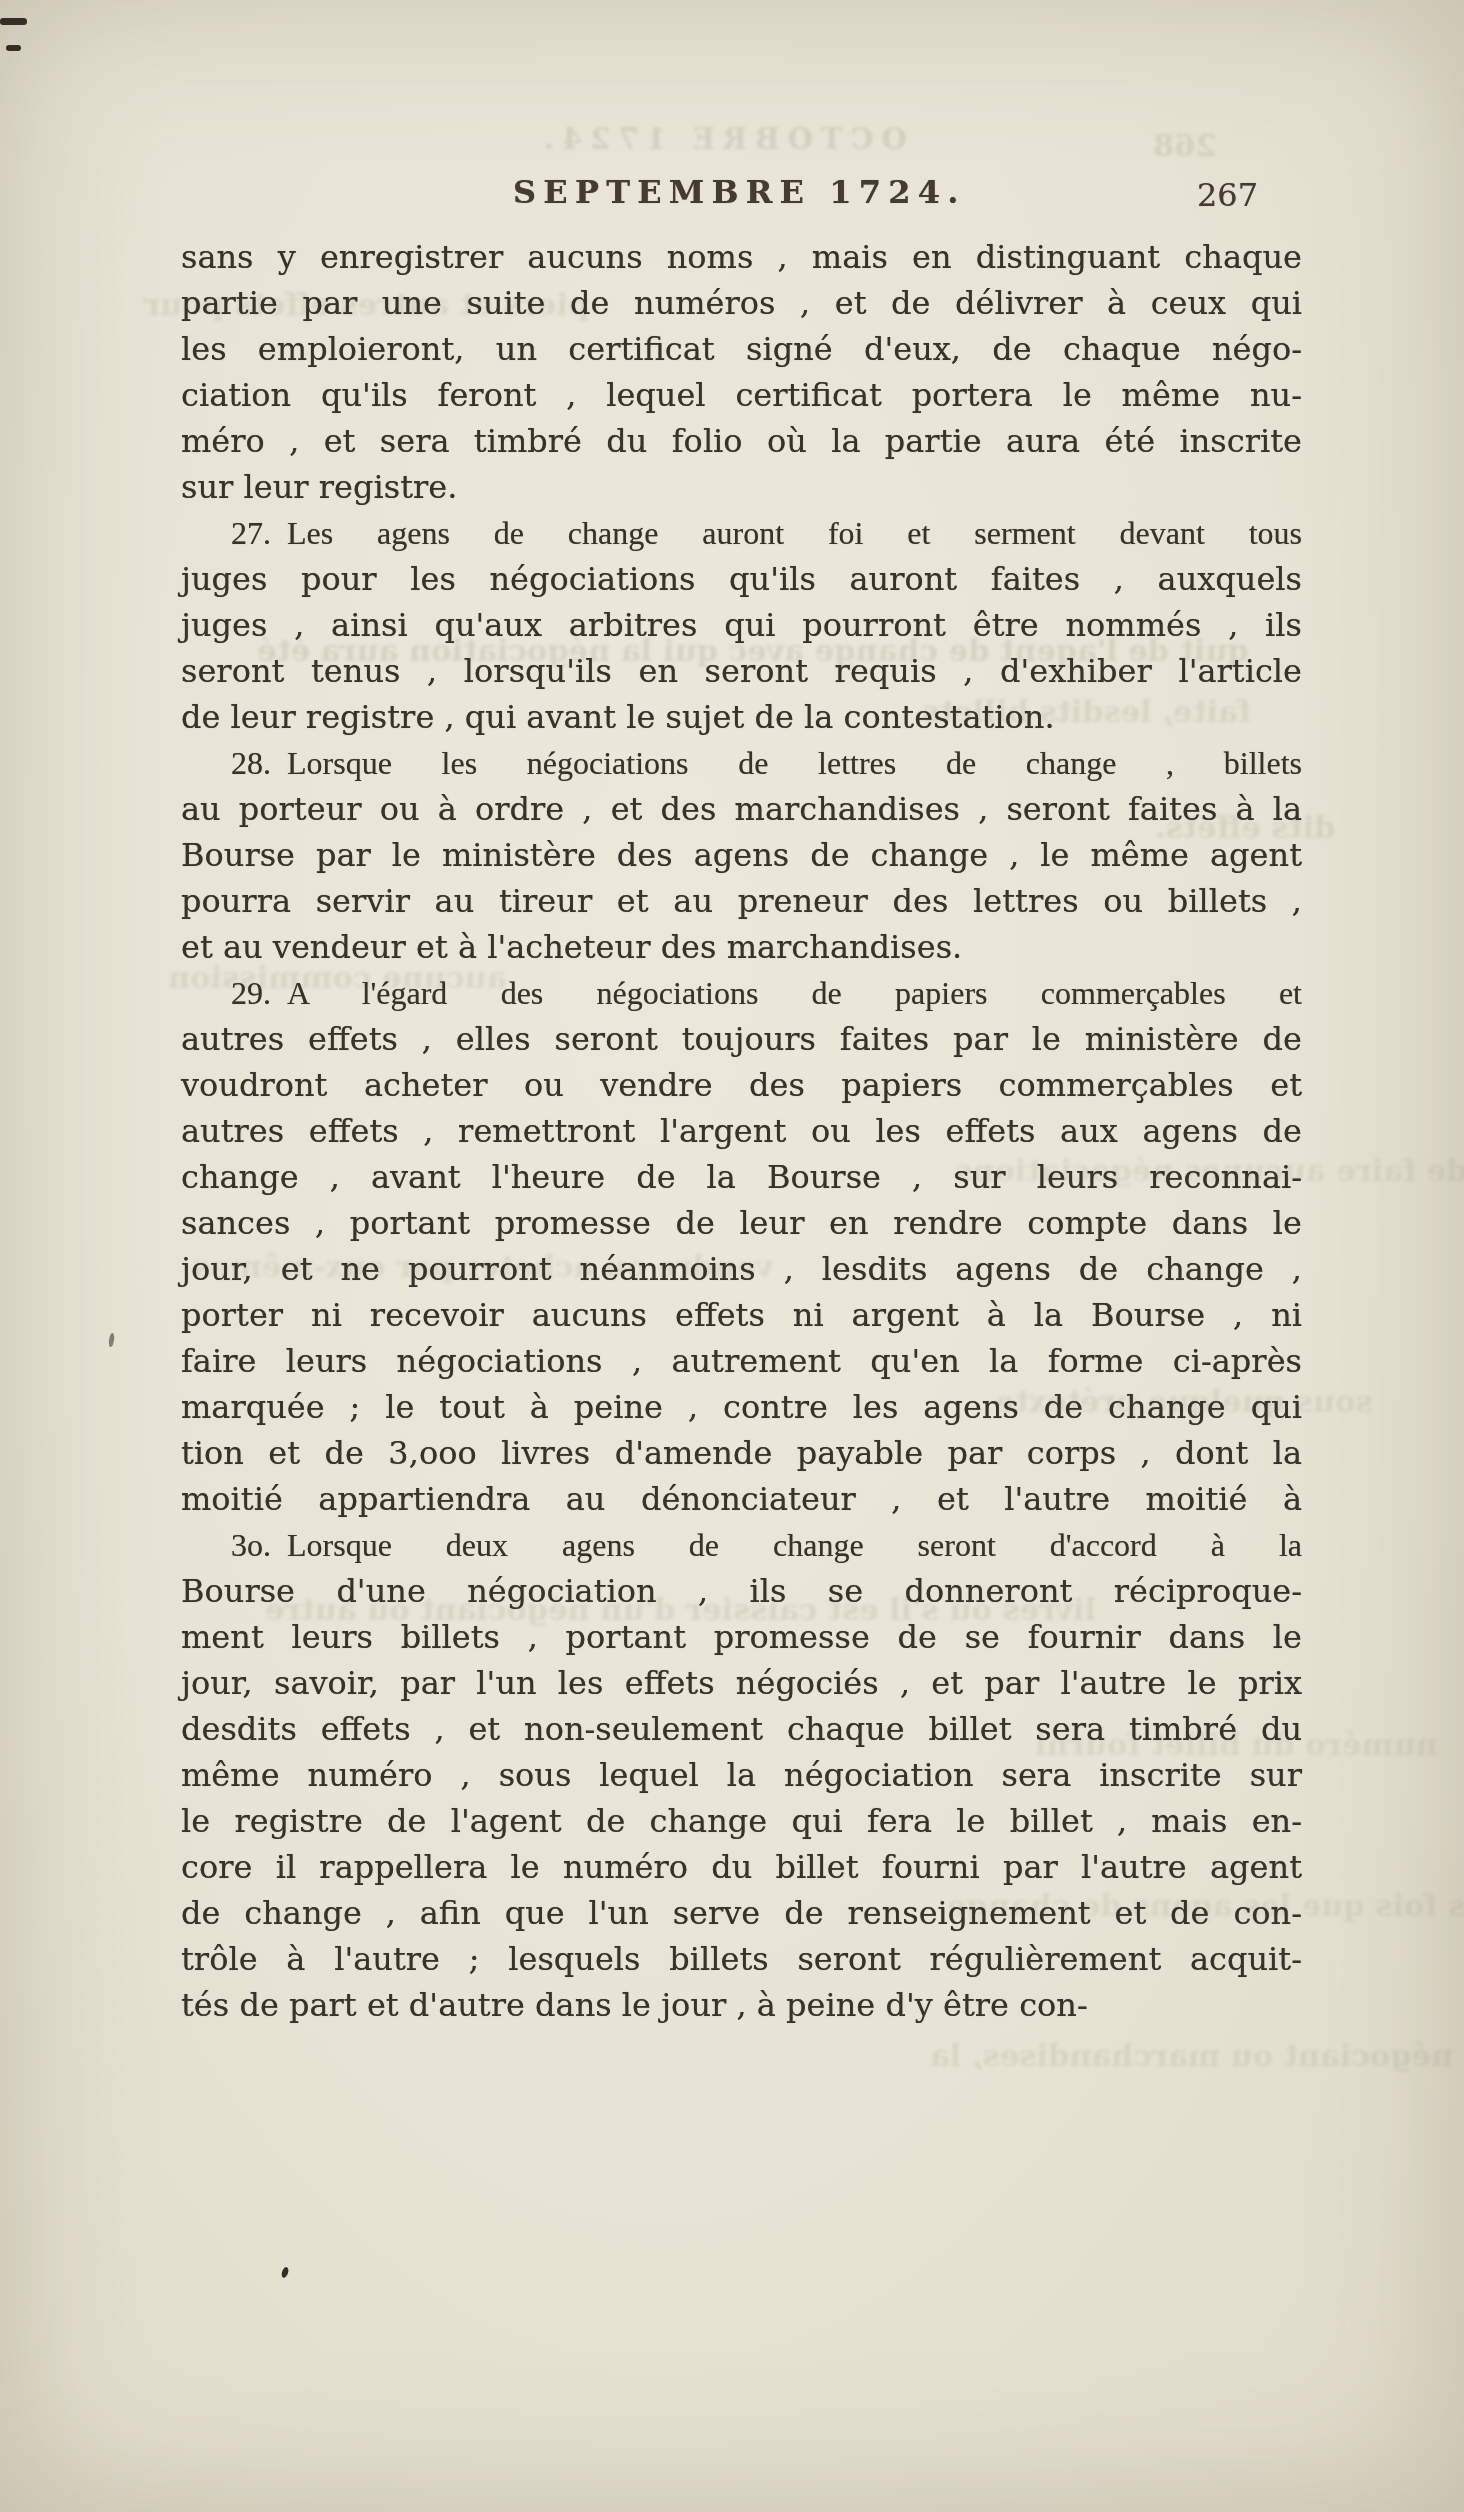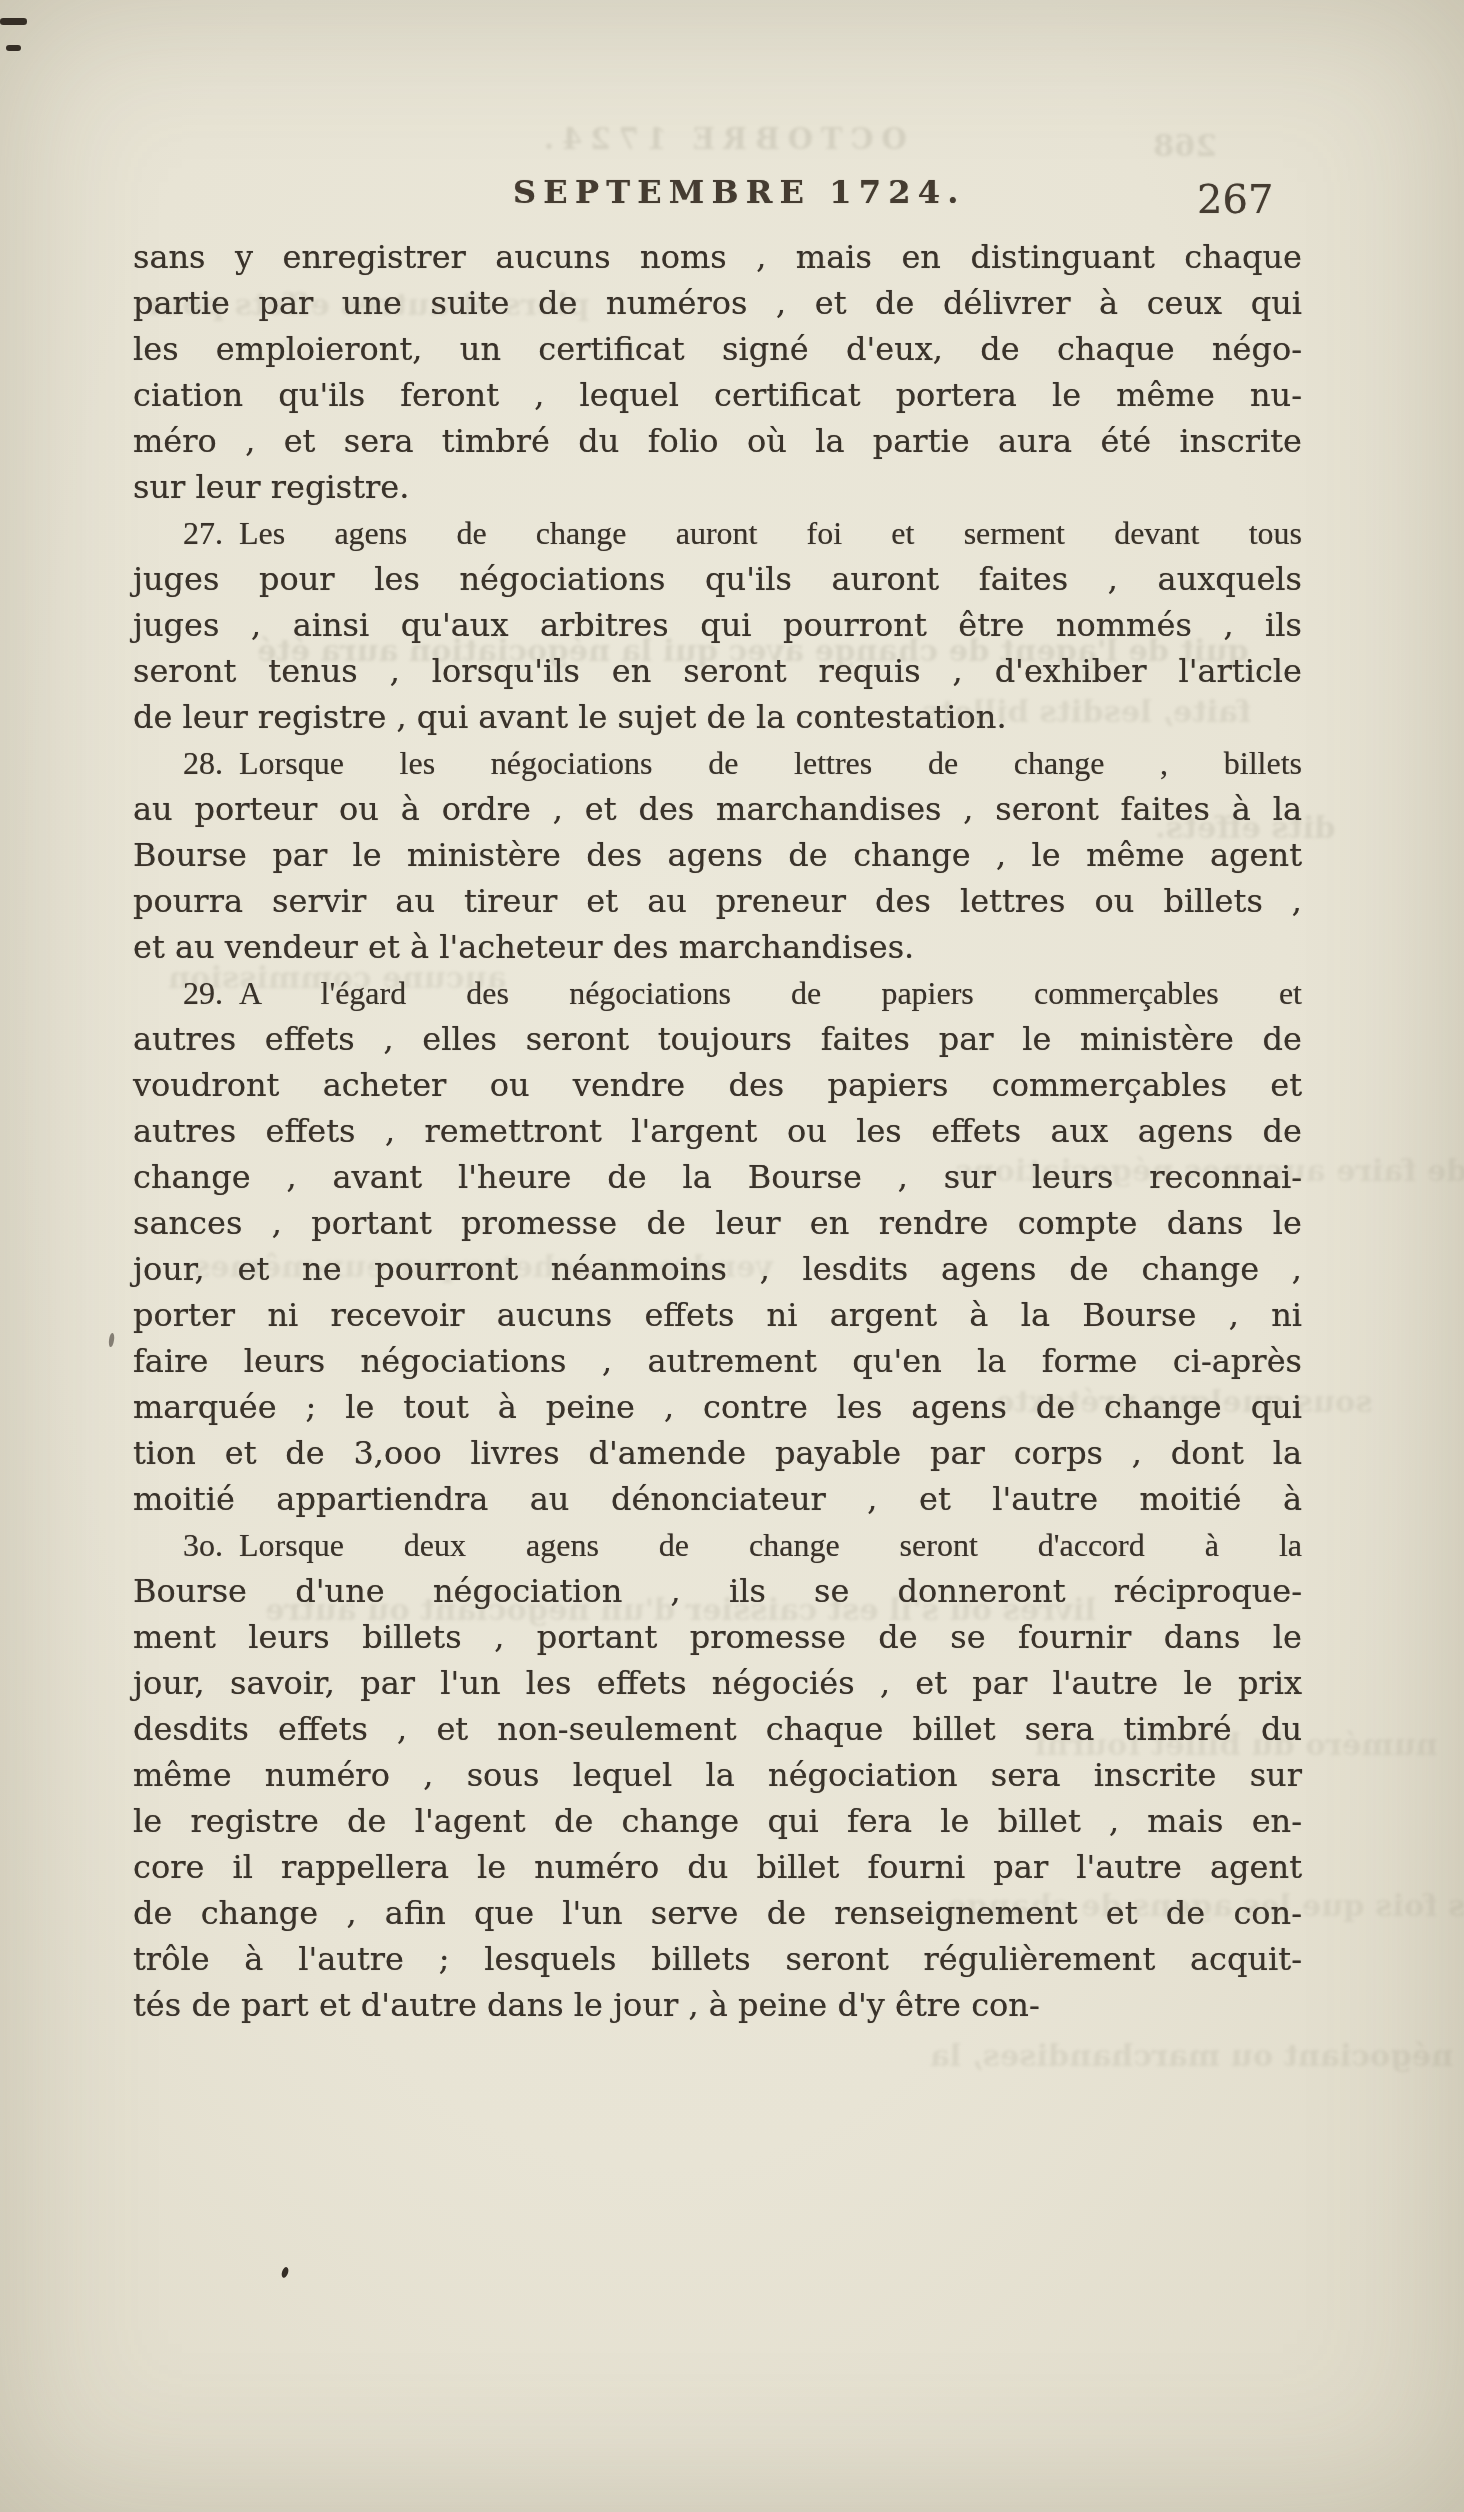--- a/index.html
+++ b/index.html
@@ -23,32 +23,33 @@
   }
   .running-title{
     position:absolute;top:173px;left:513px;
     font-size:32px;letter-spacing:7.2px;font-weight:bold;
     color:#453c31;text-shadow:0 0 0.8px rgba(65,57,47,.65);
     white-space:nowrap;
     text-align:right;
   }
   .page-number{
     position:absolute;top:176px;left:1197px;
-    font-size:40px;color:#453c31;
+    font-size:32px;color:#453c31;
     text-shadow:0 0 0.8px rgba(65,57,47,.6);
   }
   .text-block{
     position:absolute;top:234px;left:133px;width:1169px;
     filter:blur(0.2px);
   }
   .line{
     font-size:32px;line-height:46px;
     color:#39322a;
     text-align:justify;text-align-last:justify;
     text-shadow:0 0.4px 0.7px rgba(57,50,42,.6);
+    margin-left:48px;
   }
   .line.end{text-align-last:left;}
   .line.indent{text-indent:50px;font-family:Liberation Serif, serif;}
   .speck{position:absolute;background:#35received2e26;background:#352e26;border-radius:50%;}
 </style>
 </head>
 <body>
 
 <div class="page">
 

